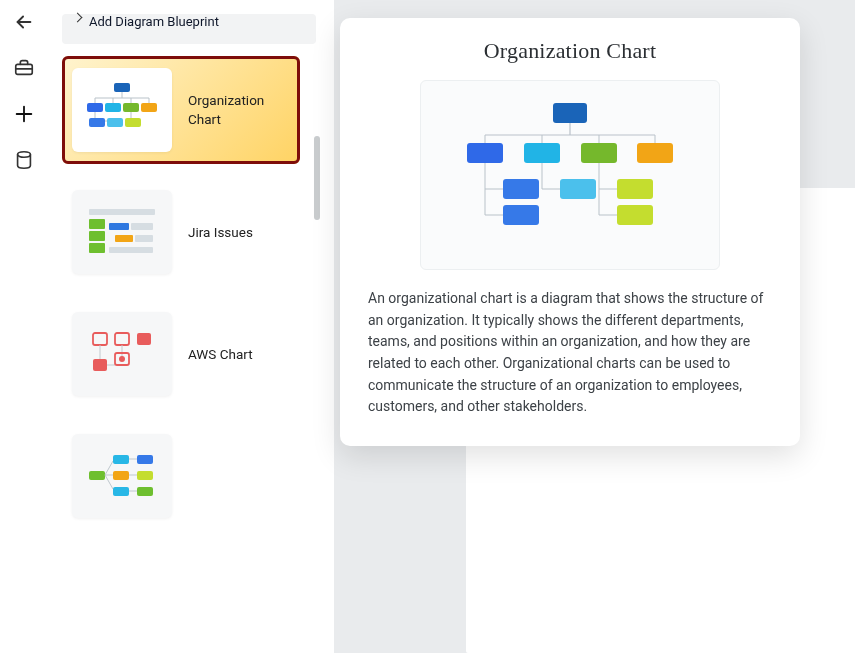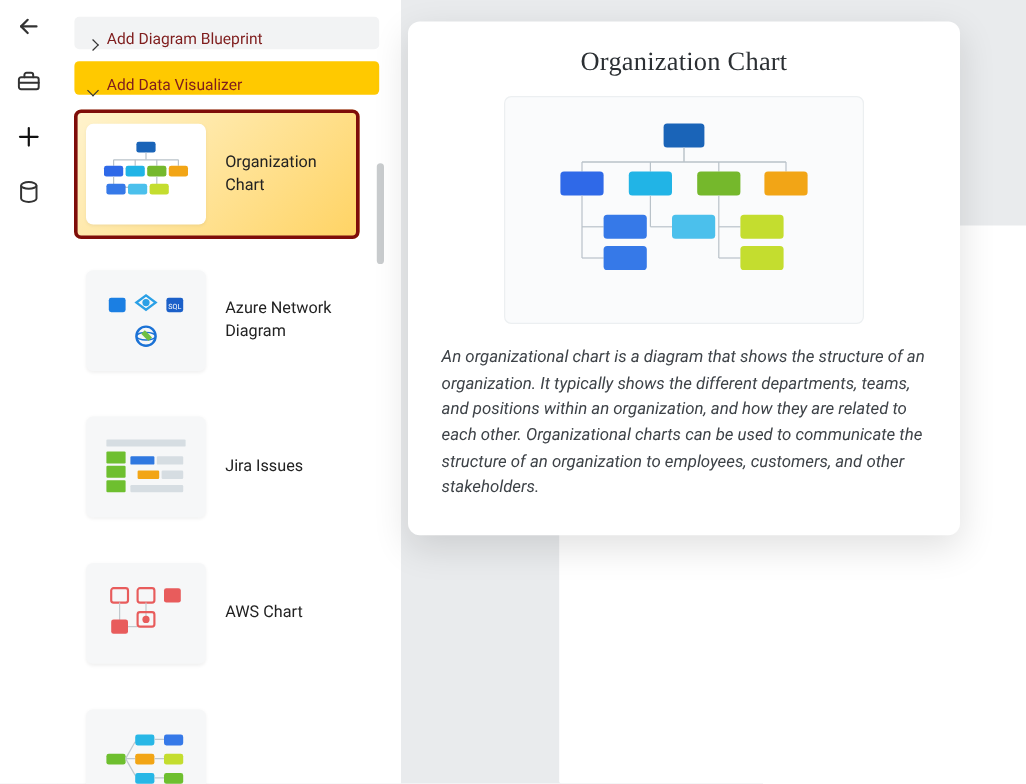--- a/index.html
+++ b/index.html
@@ -40,24 +40,24 @@
     display: flex;
     flex-direction: column;
     gap: 10px;
   }
   .accordion {
     width: 254px;
     height: 30px;
     background: #f2f3f4;
     border-radius: 4px;
     display: flex;
-    align-items: flex-end;
+    align-items: flex-start;
     padding: 0 12px;
     font-size: 13px;
-    color: #7f1d1d;
+    color: #0f172a;
     cursor: pointer;
     gap: 8px;
   }
   .accordion.active {
     background: #ffc900;
   }
   .chev {
     display: inline-block;
     width: 7px; height: 7px;
     border-right: 1.6px solid #333;
@@ -154,21 +154,20 @@
     border: 1px solid #eceff1;
     border-radius: 6px;
     display:flex;
     align-items:center;
     justify-content:center;
   }
   .popover p {
     font-size: 14px;
     line-height: 1.55;
     color: #3d4247;
-    font-style: italic;
   }
   
   .mini-box { rx:2; }
   .scrollbar-track {
     position: absolute;
     left: 314px;
     top: 136px;
     width: 6px;
     height: 84px;
     background: #c9ccce;
@@ -207,24 +206,20 @@
         <ellipse cx="12" cy="6" rx="7" ry="3"></ellipse>
         <path d="M5 6v12c0 1.7 3.1 3 7 3s7-1.3 7-3V6"></path>
       </svg>
   </div>
 </div>
 
 <div class="sidebar">
   <div class="accordion">
     <span class="chev"></span>
     <span>Add Diagram Blueprint</span>
-  </div>
-  <div class="accordion active">
-    <span class="chev down"></span>
-    <span>Add Data Visualizer</span>
   </div>
 
   <div class="templates">
 
     <div class="template-card selected">
       <div class="thumb">
         <svg width="78" height="58" viewBox="0 0 78 58">
           <rect class="mini-box" x="31" y="2" width="16" height="9" fill="#1a64b8"></rect>
           <line x1="39" y1="11" x2="39" y2="17" stroke="#b9c2c9"></line>
           <line x1="12" y1="17" x2="66" y2="17" stroke="#b9c2c9"></line>
@@ -240,35 +235,20 @@
           <line x1="12" y1="40" x2="24" y2="40" stroke="#b9c2c9"></line>
           <line x1="48" y1="31" x2="48" y2="40" stroke="#b9c2c9"></line>
           <rect class="mini-box" x="6" y="37" width="16" height="9" fill="#3679e8"></rect>
           <rect class="mini-box" x="24" y="37" width="16" height="9" fill="#4bc0ec"></rect>
           <rect class="mini-box" x="42" y="37" width="16" height="9" fill="#c4dd2f"></rect>
         </svg>
       </div>
       <div class="label">Organization Chart</div>
     </div>
 
-    <div class="template-card">
-      <div class="thumb">
-        <svg width="78" height="58" viewBox="0 0 78 58">
-          <rect x="8" y="10" width="14" height="12" rx="2" fill="#1b7fe3"></rect>
-          <path d="M39 8 l8 6 -8 6 -8-6 z" fill="none" stroke="#2aa0e6" stroke-width="2"></path>
-          <circle cx="39" cy="14" r="3" fill="#2aa0e6"></circle>
-          <rect x="56" y="10" width="14" height="12" rx="2" fill="#1b60c9"></rect>
-          <text x="63" y="19" font-size="6" fill="#fff" text-anchor="middle">SQL</text>
-          <circle cx="39" cy="42" r="8" fill="none" stroke="#1b72d6" stroke-width="2"></circle>
-          <ellipse cx="39" cy="42" rx="8" ry="3.2" fill="none" stroke="#1b72d6" stroke-width="1.2"></ellipse>
-          <path d="M35 40 l3 -3 3 3 3 3 -3 3 -3 -3z" fill="#6fbf44"></path>
-        </svg>
-      </div>
-      <div class="label">Azure Network Diagram</div>
-    </div>
 
     <div class="template-card">
       <div class="thumb">
         <svg width="78" height="58" viewBox="0 0 78 58">
           <rect x="6" y="6" width="66" height="6" rx="1" fill="#d6dde2"></rect>
           <rect x="6" y="16" width="16" height="10" rx="1" fill="#6ebf2f"></rect>
           <rect x="6" y="28" width="16" height="10" rx="1" fill="#6ebf2f"></rect>
           <rect x="6" y="40" width="16" height="10" rx="1" fill="#6ebf2f"></rect>
           <rect x="26" y="20" width="20" height="7" rx="1" fill="#2f78e0"></rect>
           <rect x="32" y="32" width="18" height="7" rx="1" fill="#f2a516"></rect>

